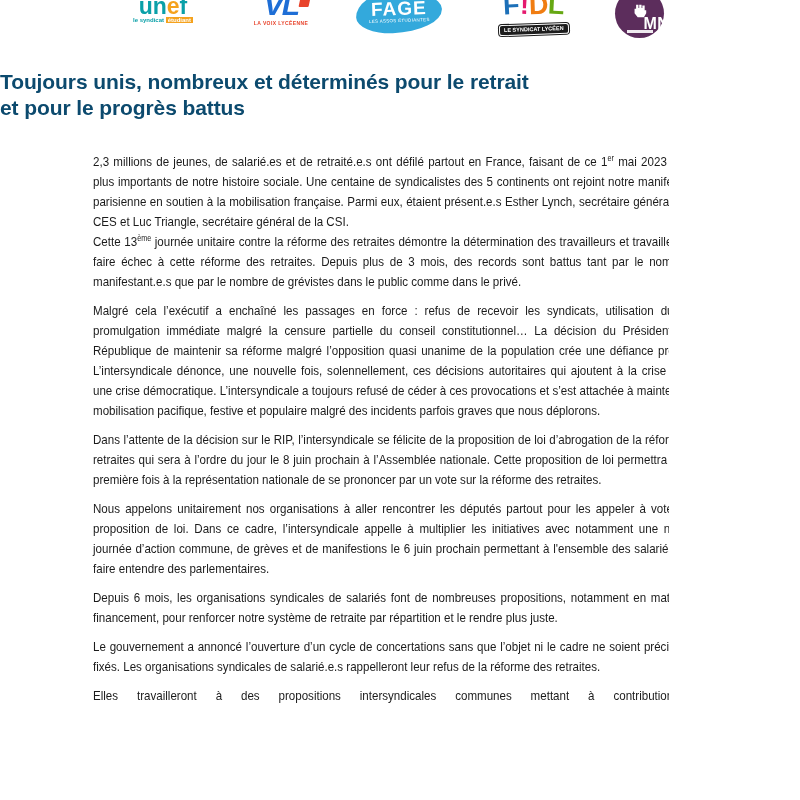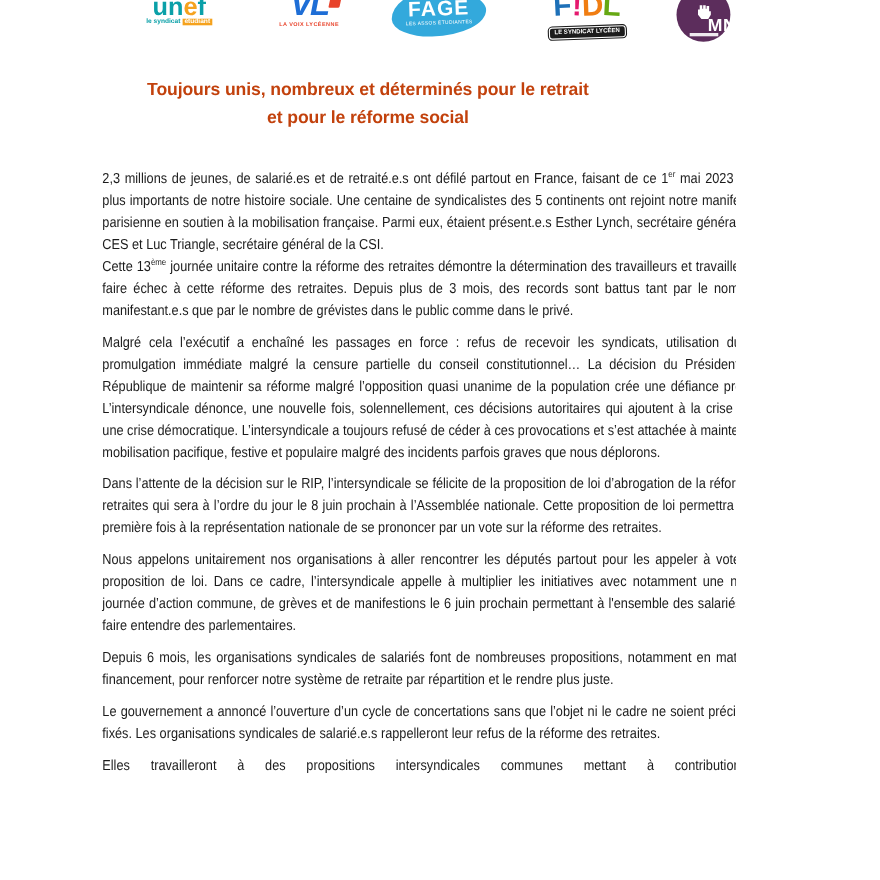--- a/index.html
+++ b/index.html
@@ -60,23 +60,23 @@
     display: flex; flex-direction: column; align-items: center; justify-content: flex-end;
     padding-bottom: 5px; box-sizing: border-box;
   }
   .mnl-fist { width: 16px; height: 14px; margin-bottom: 1px; }
   .mnl-word { color: #ffffff; font-size: 16px; font-weight: 900; line-height: 10px; letter-spacing: 0.5px; padding-left: 44px; }
   .mnl-bar { width: 26px; height: 3px; background: #ffffff; margin-top: 1px; opacity: 0.9; }
 
   
   .doc-title {
     position: absolute; top: 69px; left: 0; right: 0;
-    text-align: center;
-    font-size: 16px; font-weight: 700; line-height: 26px;
-    color: #c2410c;
+    text-align: left;
+    font-size: 21px; font-weight: 700; line-height: 26px;
+    color: #0c4a6e;
     letter-spacing: -0.1px;
   }
 
   
   .doc-body {
     position: absolute; top: 152px; left: 93px;
     width: 700px;
   }
   .para {
     width: 700px;
@@ -124,21 +124,21 @@
       <svg class="mnl-fist" viewBox="0 0 20 18" xmlns="http://www.w3.org/2000/svg">
         <path d="M5 1h3v4h1V1h3v4h1V2h3v6h2v4l-3 5H7l-4-5V6h2V1z" fill="#ffffff"></path>
       </svg>
       <div class="mnl-word">MNL</div>
       <div class="mnl-bar"></div>
     </div>
   </div>
 
   <div class="doc-title">
     <div>Toujours unis, nombreux et déterminés pour le retrait</div>
-    <div>et pour le réforme social</div>
+    <div>et pour le progrès battus</div>
   </div>
 
   <div class="doc-body">
       <p class="para tight"><span>2,3 millions de jeunes, de salarié.es et de retraité.e.s ont défilé partout en France, faisant de ce 1</span><sup>er</sup><span> mai 2023 un des plus importants de notre histoire sociale. Une centaine de syndicalistes des 5 continents ont rejoint notre manifestation parisienne en soutien à la mobilisation française. Parmi eux, étaient présent.e.s Esther Lynch, secrétaire générale de la CES et Luc Triangle, secrétaire général de la CSI.</span></p>
       <p class="para"><span>Cette 13</span><sup>ème</sup><span> journée unitaire contre la réforme des retraites démontre la détermination des travailleurs et travailleuses à faire échec à cette réforme des retraites. Depuis plus de 3 mois, des records sont battus tant par le nombre de manifestant.e.s que par le nombre de grévistes dans le public comme dans le privé.</span></p>
       <p class="para"><span>Malgré cela l’exécutif a enchaîné les passages en force : refus de recevoir les syndicats, utilisation du 49-3, promulgation immédiate malgré la censure partielle du conseil constitutionnel… La décision du Président de la République de maintenir sa réforme malgré l’opposition quasi unanime de la population crée une défiance profonde. L’intersyndicale dénonce, une nouvelle fois, solennellement, ces décisions autoritaires qui ajoutent à la crise sociale une crise démocratique. L’intersyndicale a toujours refusé de céder à ces provocations et s’est attachée à maintenir une mobilisation pacifique, festive et populaire malgré des incidents parfois graves que nous déplorons.</span></p>
       <p class="para"><span>Dans l’attente de la décision sur le RIP, l’intersyndicale se félicite de la proposition de loi d’abrogation de la réforme des retraites qui sera à l’ordre du jour le 8 juin prochain à l’Assemblée nationale. Cette proposition de loi permettra pour la première fois à la représentation nationale de se prononcer par un vote sur la réforme des retraites.</span></p>
       <p class="para"><span>Nous appelons unitairement nos organisations à aller rencontrer les députés partout pour les appeler à voter cette proposition de loi. Dans ce cadre, l’intersyndicale appelle à multiplier les initiatives avec notamment une nouvelle journée d’action commune, de grèves et de manifestions le 6 juin prochain permettant à l'ensemble des salariés de se faire entendre des parlementaires.</span></p>
       <p class="para"><span>Depuis 6 mois, les organisations syndicales de salariés font de nombreuses propositions, notamment en matière de financement, pour renforcer notre système de retraite par répartition et le rendre plus juste.</span></p>
       <p class="para"><span>Le gouvernement a annoncé l’ouverture d’un cycle de concertations sans que l’objet ni le cadre ne soient précisément fixés. Les organisations syndicales de salarié.e.s rappelleront leur refus de la réforme des retraites.</span></p>

